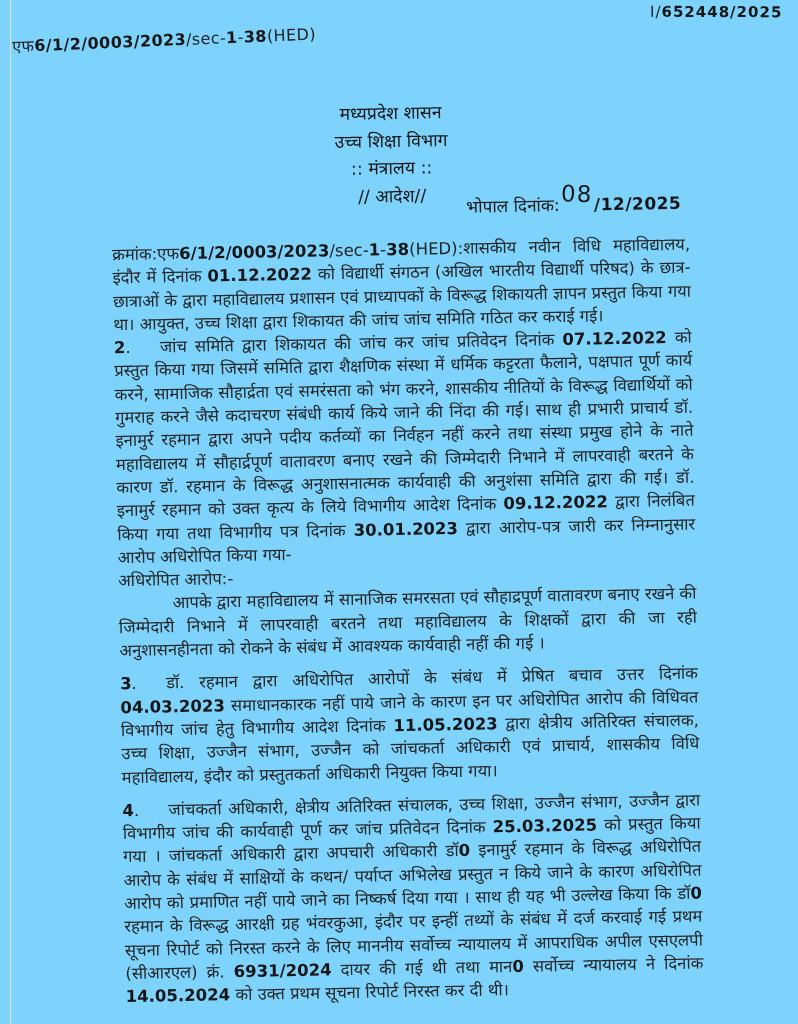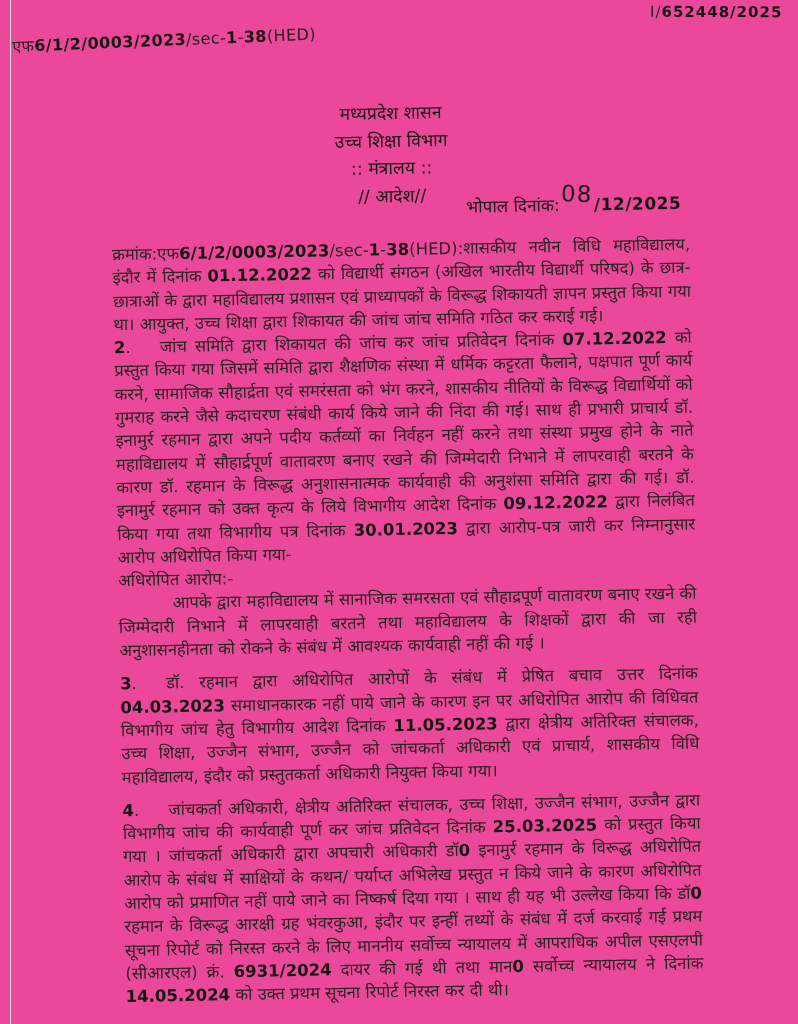--- a/index.html
+++ b/index.html
@@ -1,21 +1,21 @@
 <!DOCTYPE html>
 <html lang="hi"><head>
 <meta charset="utf-8">
 <style>
   html, body { margin: 0; padding: 0; background: #e8e8e8; }
   .page {
     position: relative;
     width: 798px;
     height: 1024px;
     margin: 0 auto;
-    background: #ec4899;
+    background: #7dd3fc;
     overflow: hidden;
     font-family: "DejaVu Sans", "Liberation Sans", sans-serif;
     color: #262626;
   }
   .scan-edge-left {
     position: absolute;
     left: 10px; top: 0; bottom: 0;
     width: 1px;
     background: #dfe3e6;
   }

